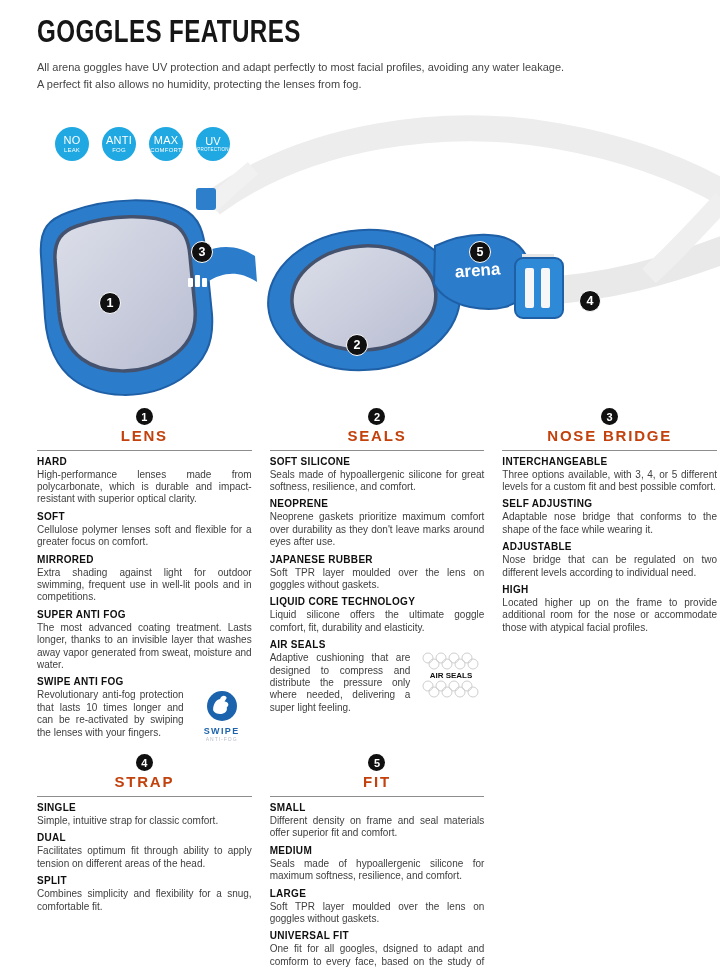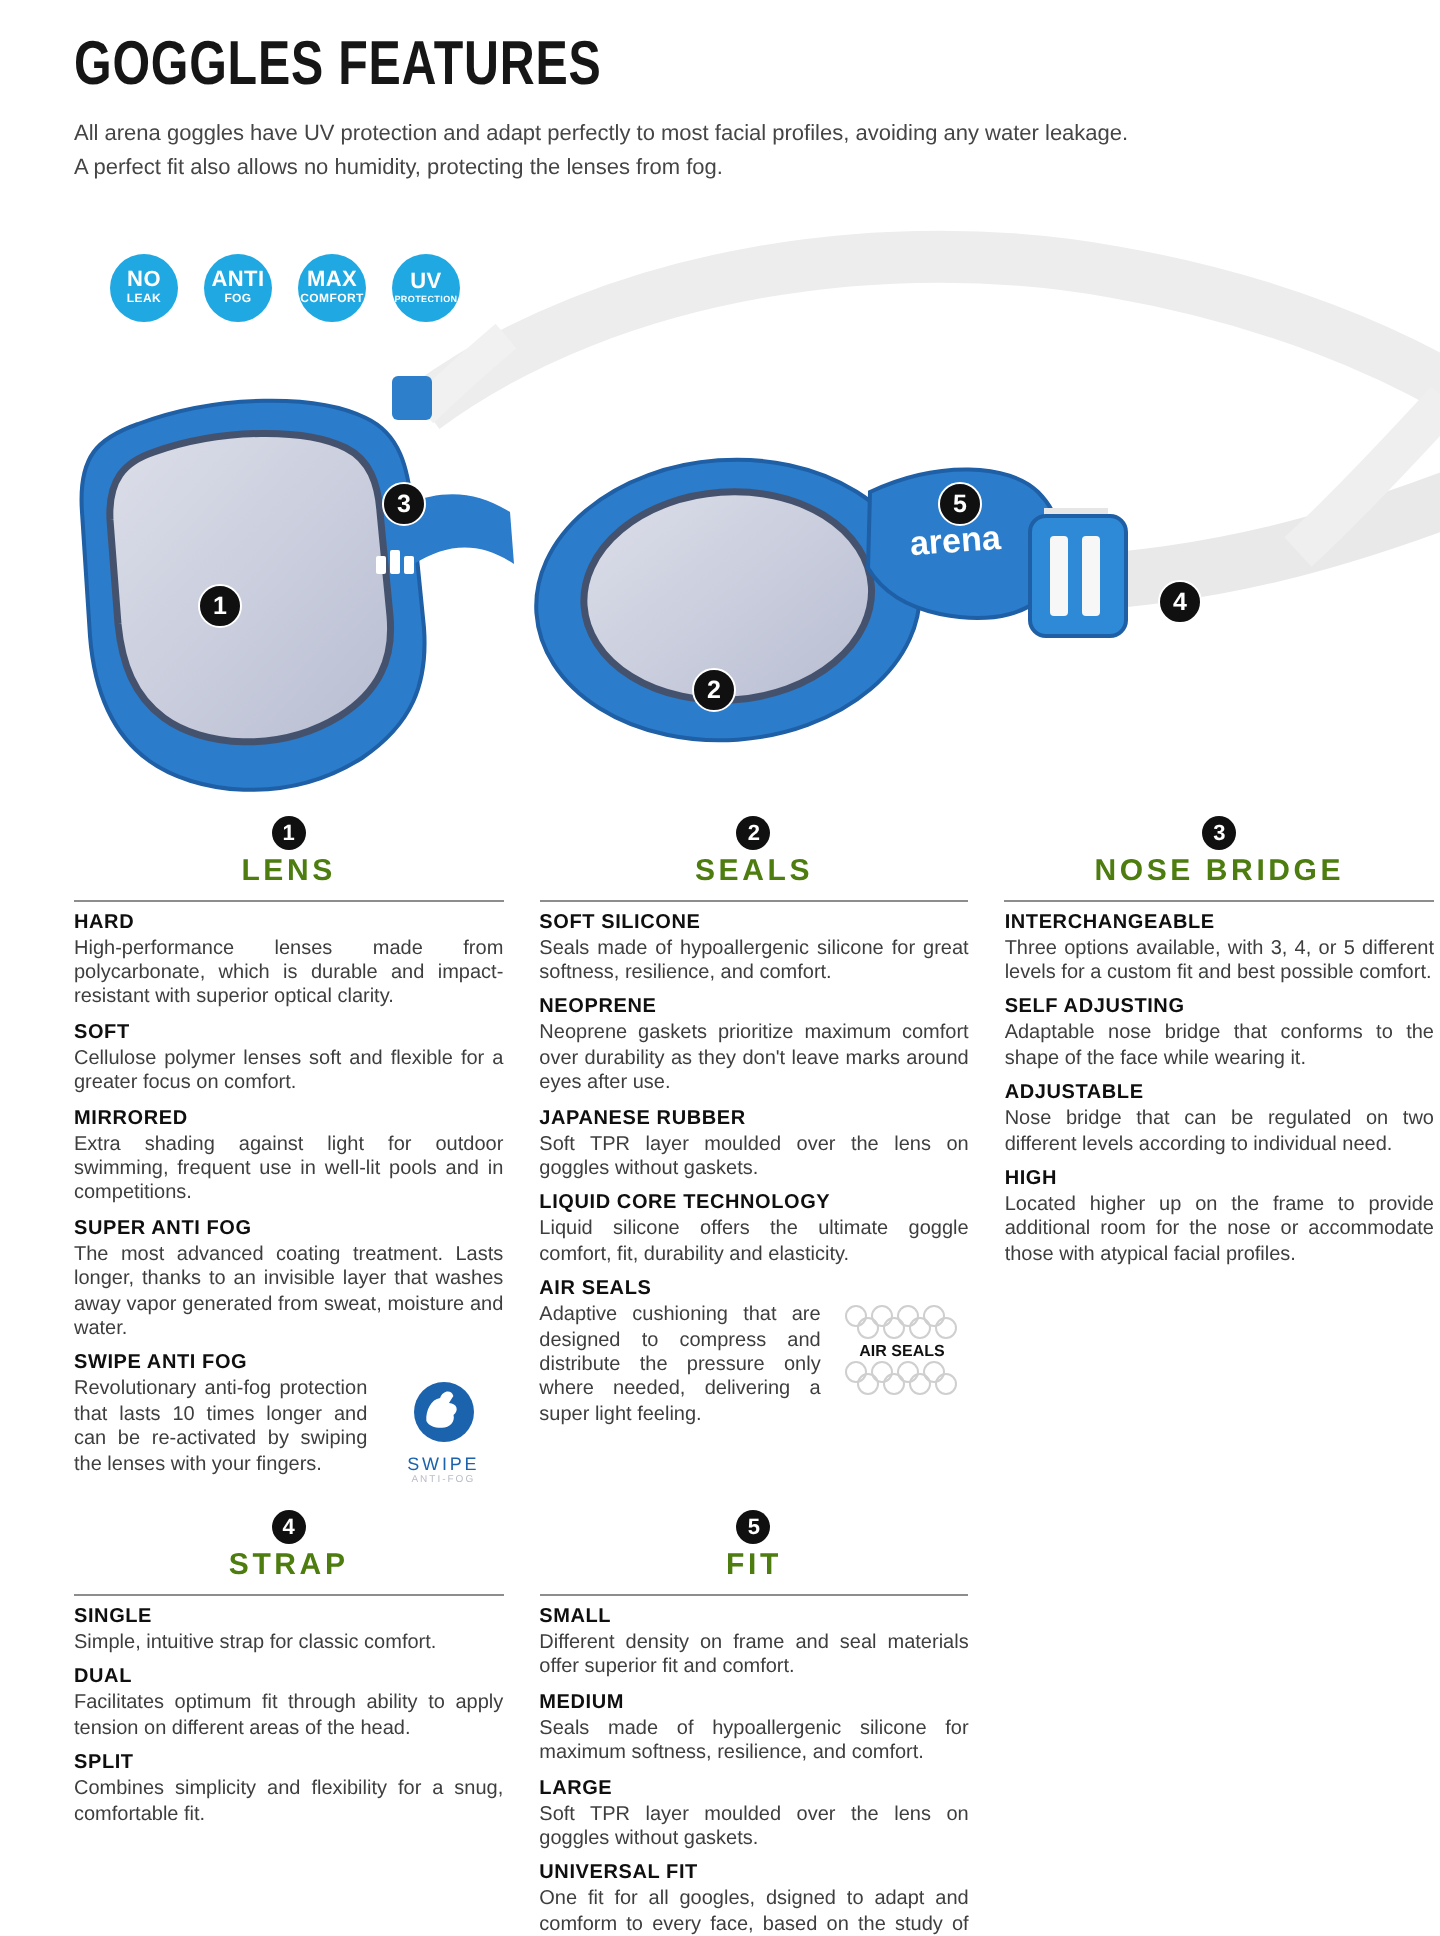--- a/index.html
+++ b/index.html
@@ -13,50 +13,50 @@
     margin:0;font-size:31px;font-weight:bold;letter-spacing:.5px;line-height:1;
     transform:scaleX(.78);transform-origin:left center;white-space:nowrap;color:#161616;
   }
   .intro{margin:12px 0 12px;font-size:11px;line-height:1.5;color:#454545;max-width:620px;}
   
   .figure{position:relative;height:292px;margin-top:12px;}
   .figure svg.scene{position:absolute;left:0;top:0;}
   .badge{
     position:absolute;top:23px;width:34px;height:34px;border-radius:50%;background:#1fa8e1;
     color:#fff;display:flex;flex-direction:column;align-items:center;justify-content:center;
-    font-weight:bold;line-height:1;text-align:center;
+    font-weight:normal;line-height:1;text-align:center;
   }
   .badge .l1{font-size:11px;letter-spacing:.2px;}
   .badge .l2{font-size:6px;letter-spacing:.2px;margin-top:1px;}
   .badge .l2.tiny{font-size:4.5px;}
   .marker{
     position:absolute;width:22px;height:22px;border-radius:50%;background:#101010;
     color:#fff;display:flex;align-items:center;justify-content:center;
     font-size:12.5px;font-weight:bold;border:1.5px solid #fff;box-sizing:border-box;
   }
   
   .grid{display:grid;grid-template-columns:repeat(3,1fr);column-gap:18px;margin:12px 20px 0;}
   .grid.bottom{margin-top:10px;}
   .section{min-width:0;}
   .sec-num{
     width:17px;height:17px;border-radius:50%;background:#101010;color:#fff;
     font-size:11px;font-weight:bold;display:flex;align-items:center;justify-content:center;
     margin:0 auto 3px;
   }
   .sec-title{
-    text-align:center;font-size:15px;font-weight:bold;letter-spacing:1.8px;color:#4d7c0f;
+    text-align:center;font-size:15px;font-weight:bold;letter-spacing:1.8px;color:#c2410c;
     line-height:1.1;
   }
   .sec-rule{border:none;border-top:1px solid #8d8d8d;margin:5px 0 0;}
   .feature{margin-top:5px;overflow:visible;}
   .feature h4{margin:0 0 2px;font-size:10px;font-weight:bold;letter-spacing:.3px;color:#0f0f0f;line-height:11px;}
   .feature p{margin:0;font-size:10px;line-height:12.4px;color:#3e3e3e;text-align:justify;}
   
   .logo-swipe{float:right;width:60px;margin:0 0 2px 8px;text-align:center;line-height:1;}
-  .logo-swipe .lg-title{color:#1c63ad;font-size:9px;font-weight:normal;letter-spacing:1.4px;margin-top:1px;}
+  .logo-swipe .lg-title{color:#1c63ad;font-size:9px;font-weight:bold;letter-spacing:1.4px;margin-top:1px;}
   .logo-swipe .lg-sub{color:#b9bcc8;font-size:5px;letter-spacing:1px;margin-top:1px;}
   .logo-air{float:right;width:66px;margin:0 0 2px 8px;text-align:center;line-height:1;}
 </style>
 </head>
 <body>
 
 <div class="page">
 
   <div class="hdr">
     <h1>GOGGLES FEATURES</h1>

